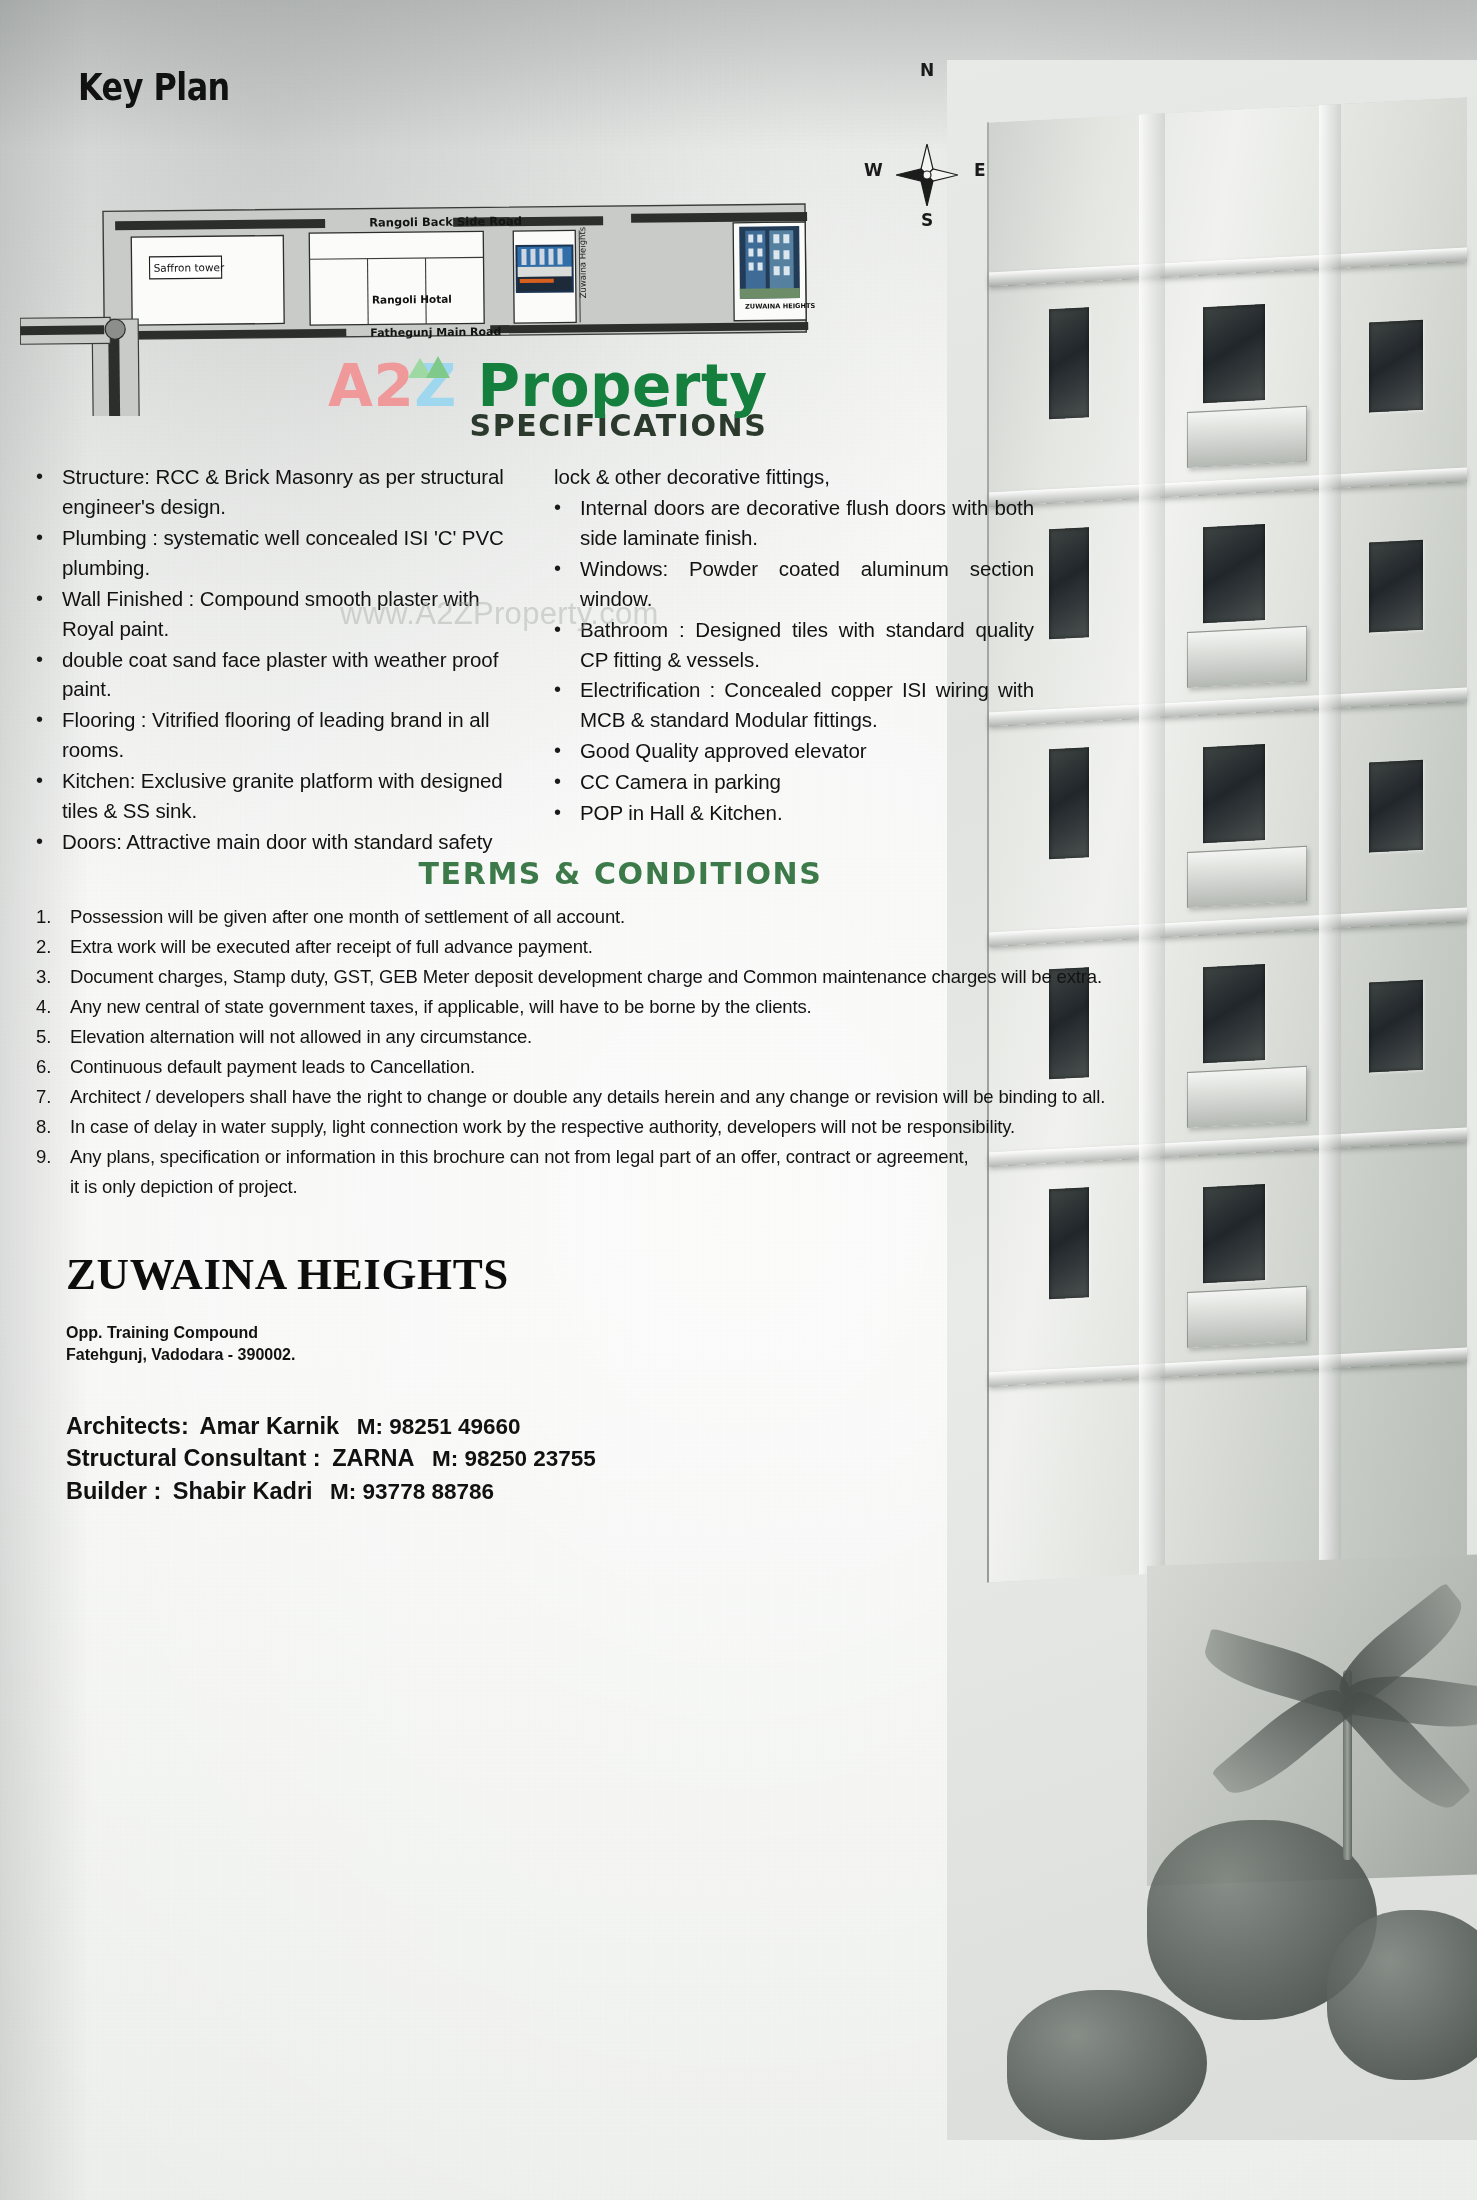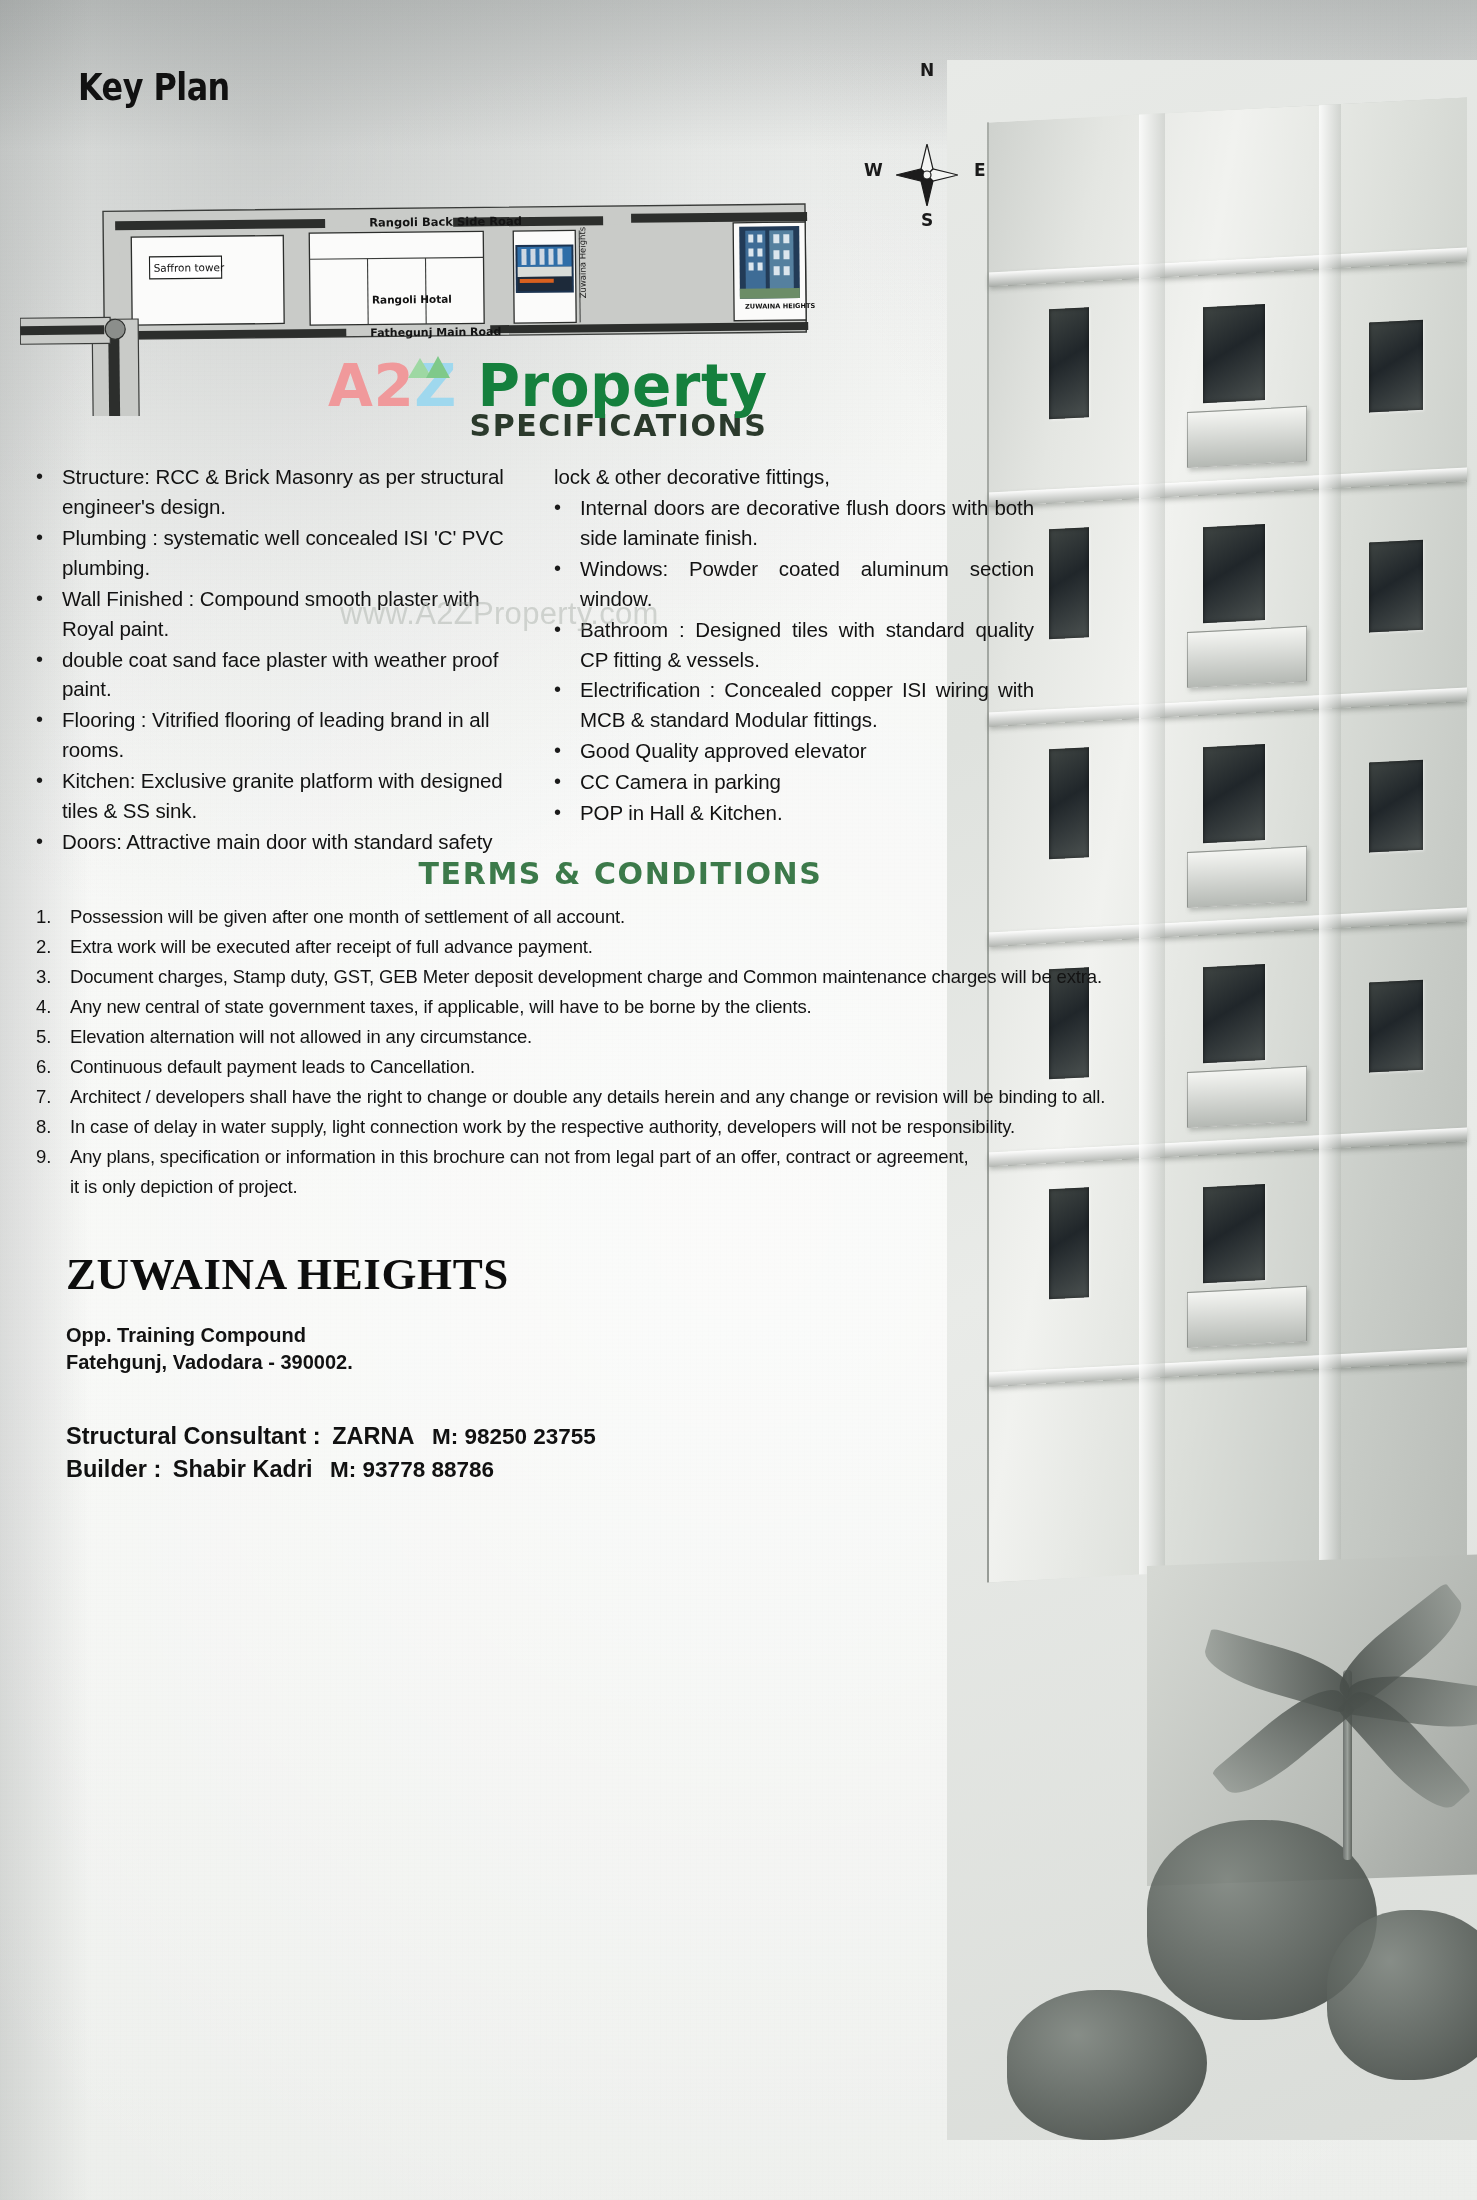--- a/index.html
+++ b/index.html
@@ -230,21 +230,21 @@
   .footer { position: absolute; left: 66px; top: 1248px; }
   .brand {
     font-size: 45px;
     font-weight: bold;
     letter-spacing: .6px;
     color: #0d0d0d;
     font-family: "Liberation Serif", serif;
     margin-bottom: 22px;
   }
   .addr-line {
-    font-size: 20px;
+    font-size: 16px;
     font-weight: bold;
     color: #121212;
     line-height: 1.36;
     font-family: "Liberation Sans", sans-serif;
   }
   .contacts { margin-top: 44px; }
   .contact-line {
     font-size: 23.5px;
     font-weight: bold;
     color: #111;
@@ -549,20 +549,25 @@
   </div>
 
   <div class="footer">
     <div class="brand">ZUWAINA HEIGHTS</div>
 
     <div class="addr-line">Opp. Training Compound</div>
     <div class="addr-line">Fatehgunj, Vadodara - 390002.</div>
 
     <div class="contacts">
       <div class="contact-line">
+        <span class="lbl">Architects:</span>
+        <span class="nm">Amar Karnik</span>
+        <span class="mob">M: 98251 49660</span>
+      </div>
+      <div class="contact-line">
         <span class="lbl">Structural Consultant :</span>
         <span class="nm">ZARNA</span>
         <span class="mob">M: 98250 23755</span>
       </div>
       <div class="contact-line">
         <span class="lbl">Builder :</span>
         <span class="nm">Shabir Kadri</span>
         <span class="mob">M: 93778 88786</span>
       </div>
     </div>

